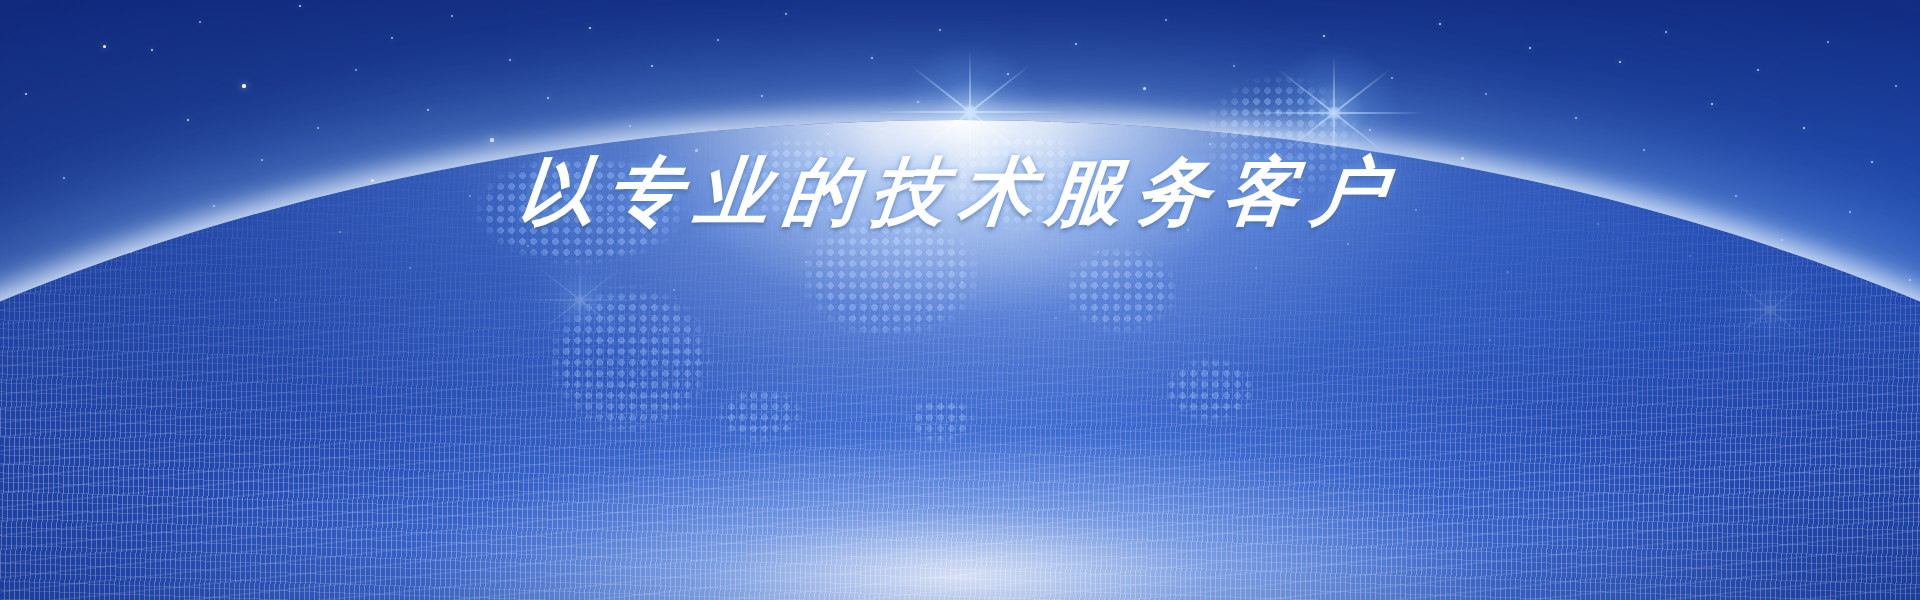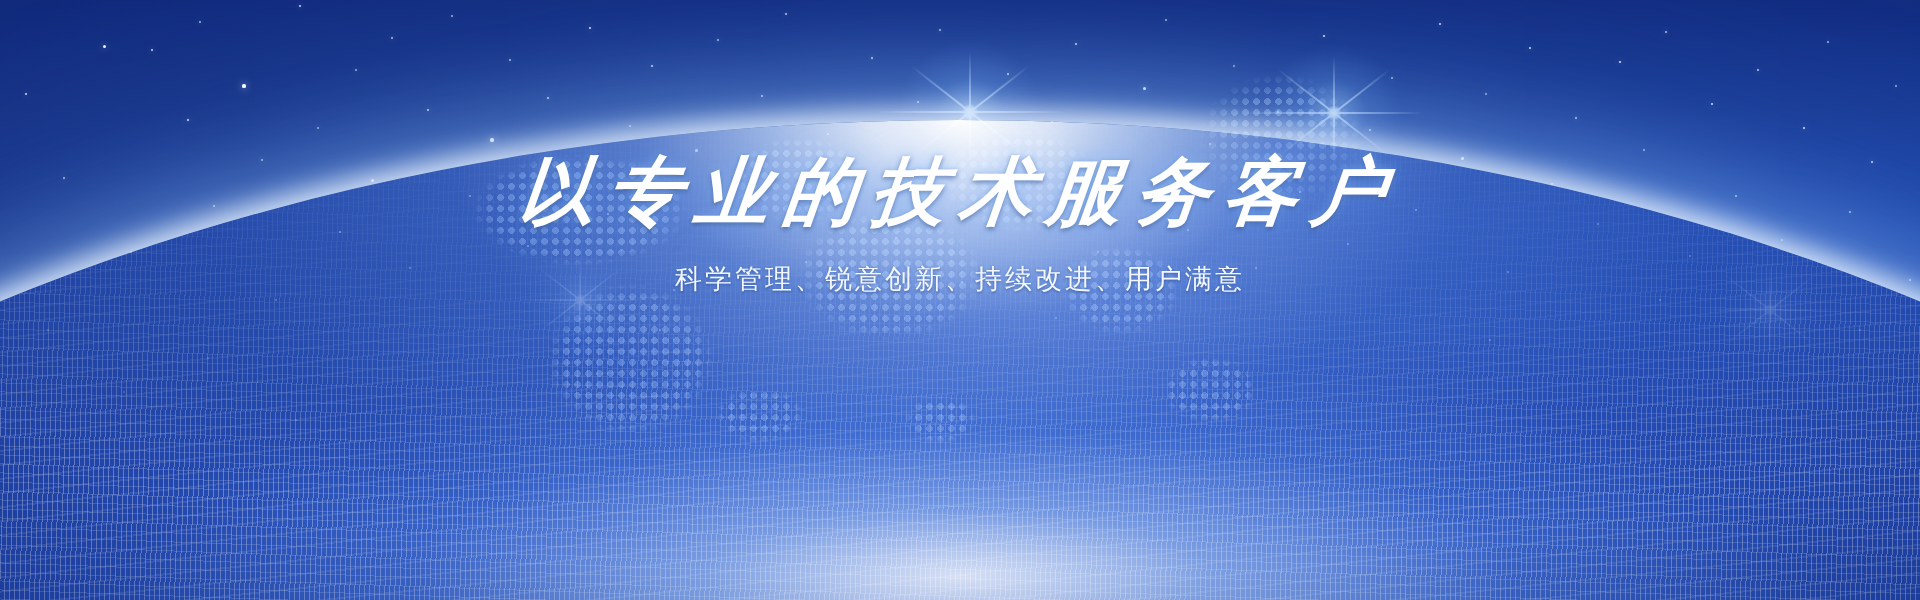--- a/index.html
+++ b/index.html
@@ -358,16 +358,15 @@
     <div class="earth"></div>
     <div class="earth-texture"></div>
     <div class="earth-rim"></div>
   </div>
   <div class="layer horizon-glow"></div>
 
   <div class="layer vignette"></div>
 
   <div class="copy">
     <h1 class="headline">以专业的技术服务客户</h1>
-    <p class="subline">科学管理、锐意创新、持续改进、用户满意</p>
   </div>
 
 </div>
 
 </body></html>

